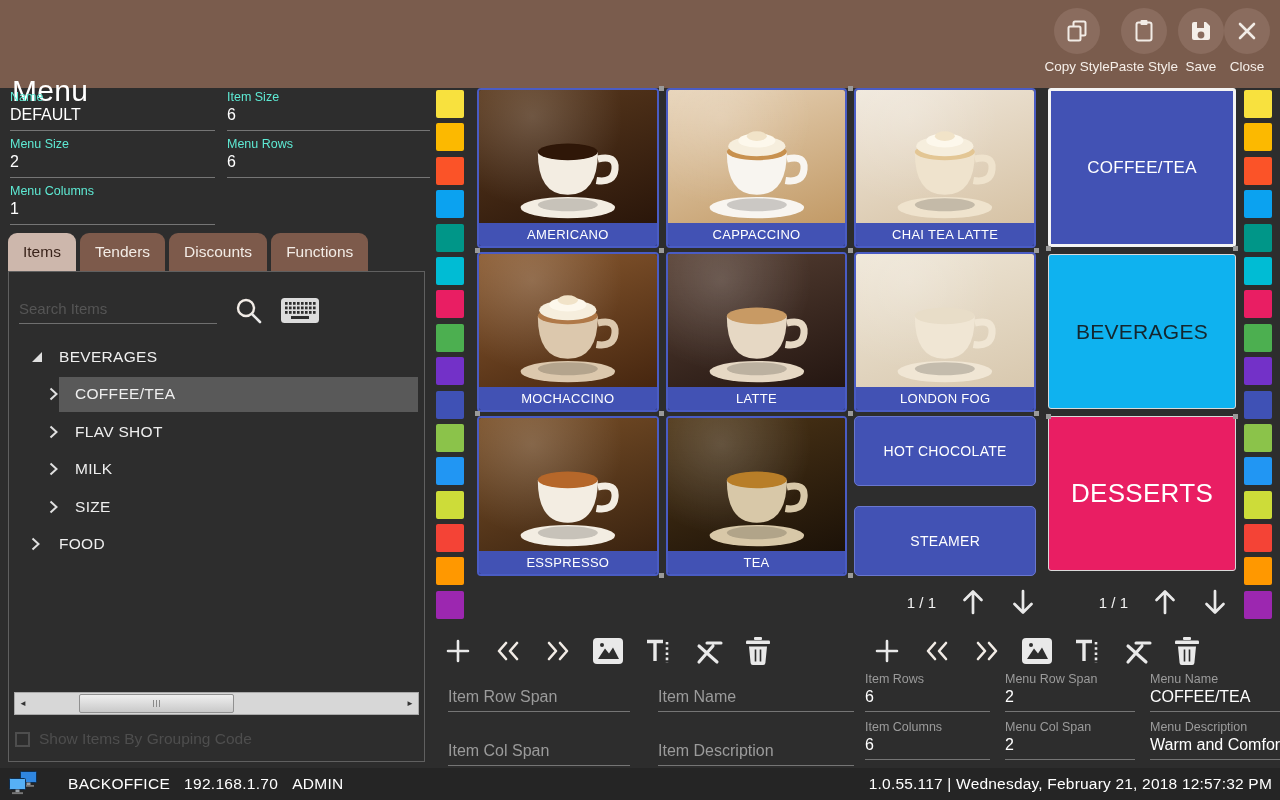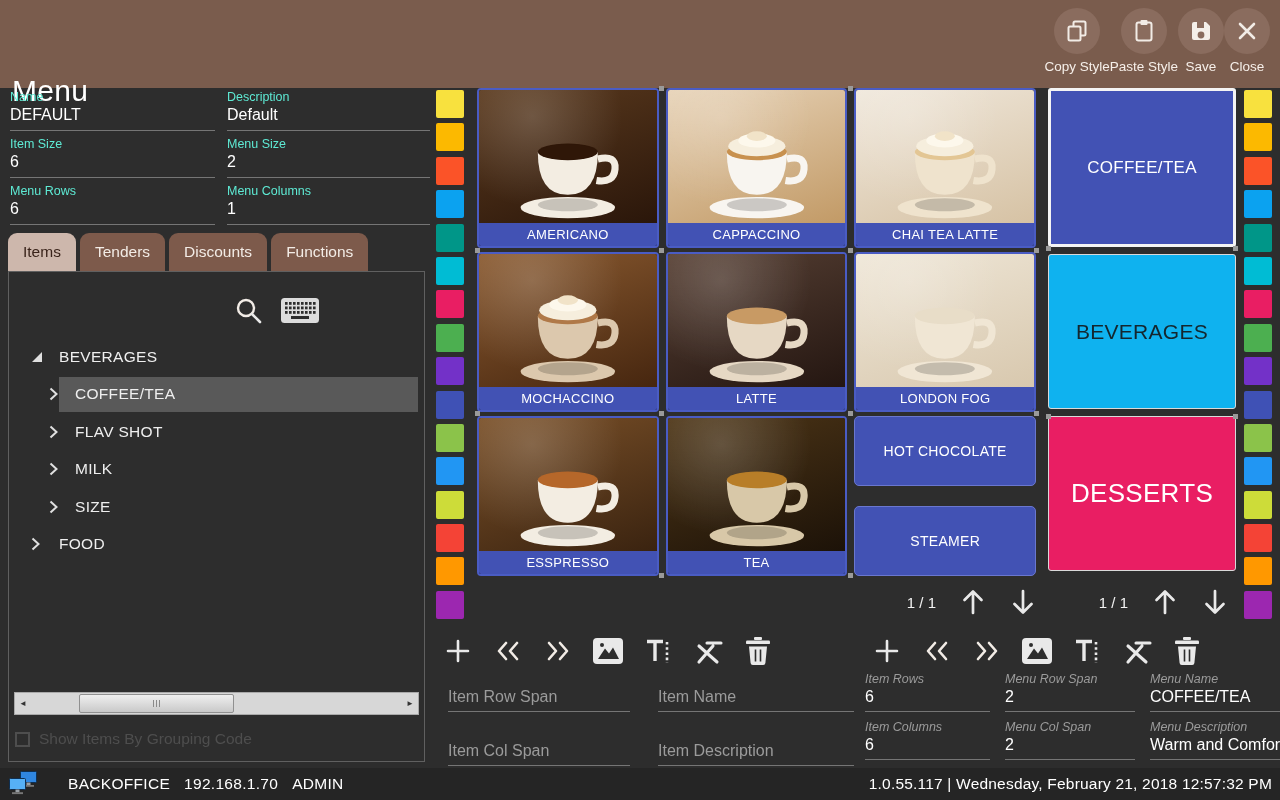--- a/index.html
+++ b/index.html
@@ -77,21 +77,21 @@
   
   .toolbar { position:absolute; top:632px; height:38px; display:flex; align-items:center; gap:20px; }
   #item-toolbar { left:443px; }
   #menu-toolbar { left:872px; }
   .tbtn { display:flex; align-items:center; justify-content:center; width:30px; height:34px; cursor:pointer; }
 
   
   .fieldgrid { position:absolute; display:grid; }
   #item-fields { left:448px; top:686px; grid-template-columns:182px 196px; column-gap:20px; row-gap:16px;gap:28px; }
   #menu-fields { left:865px; top:672px; grid-template-columns:125px 130px 130px; column-gap:15px; row-gap:8px; }
-  .field .flabel { font-size:12.5px; color:#9b9b9b;font-style:italic; }
+  .field .flabel { font-size:12.5px; color:#9b9b9b; }
   .field .fvalue { font-size:16px; color:#fff; margin-top:2px; padding-bottom:5px; border-bottom:1px solid #757575; min-height:22px; white-space:nowrap; overflow:hidden; }
   .field.empty .fvalue { color:#9b9b9b; }
 
   .dot { position:absolute; width:5px; height:5px; background:#9a9a9a; }
 
   
   #statusbar { position:absolute; left:0; top:768px; width:1280px; height:32px; background:#252525; display:flex; align-items:center; font-size:15.5px; color:#fff; }
   #status-icon { margin-left:8px; margin-right:30px; display:flex; }
   #status-left { display:flex; gap:14px; letter-spacing:.3px; }
   #status-right { margin-left:auto; margin-right:8px; letter-spacing:.2px; }
@@ -142,24 +142,20 @@
         </div>
       </div>
   </div>
 
   <div id="props">
       <div class="prop">
         <div class="plabel">Name</div>
         <div class="pvalue">DEFAULT</div>
       </div>
       <div class="prop">
-        <div class="plabel">Description</div>
-        <div class="pvalue">Default</div>
-      </div>
-      <div class="prop">
         <div class="plabel">Item Size</div>
         <div class="pvalue">6</div>
       </div>
       <div class="prop">
         <div class="plabel">Menu Size</div>
         <div class="pvalue">2</div>
       </div>
       <div class="prop">
         <div class="plabel">Menu Rows</div>
         <div class="pvalue">6</div>
@@ -172,20 +168,21 @@
 
   <div id="tabs">
       <div class="tab sel">Items</div>
       <div class="tab">Tenders</div>
       <div class="tab">Discounts</div>
       <div class="tab">Functions</div>
     </div>
 
   <div id="left-panel">
     <div id="search-row">
+      <input id="search-input" placeholder="Search Items" style="">
       <span id="search-btn"><svg width="30" height="30" viewBox="0 0 30 30" xmlns="http://www.w3.org/2000/svg">
             <circle cx="12" cy="12" r="8" fill="none" stroke="#f2ece6" stroke-linecap="round" stroke-linejoin="round" stroke-width="2.4"></circle>
             <line x1="18" y1="18" x2="26" y2="26" stroke="#e9e9e9" stroke-width="2.6" stroke-linecap="round"></line>
           </svg></span>
       <span id="kbd-btn"><svg width="38" height="25" viewBox="0 0 38 25" xmlns="http://www.w3.org/2000/svg">
             <rect width="38" height="25" rx="3.5" fill="#dcdcdc"></rect>
             <rect x="4" y="4" width="2.6" height="2.8" fill="#2d2d2d"></rect>
             <rect x="8" y="4" width="2.6" height="2.8" fill="#2d2d2d"></rect>
             <rect x="12" y="4" width="2.6" height="2.8" fill="#2d2d2d"></rect>
             <rect x="16" y="4" width="2.6" height="2.8" fill="#2d2d2d"></rect>

